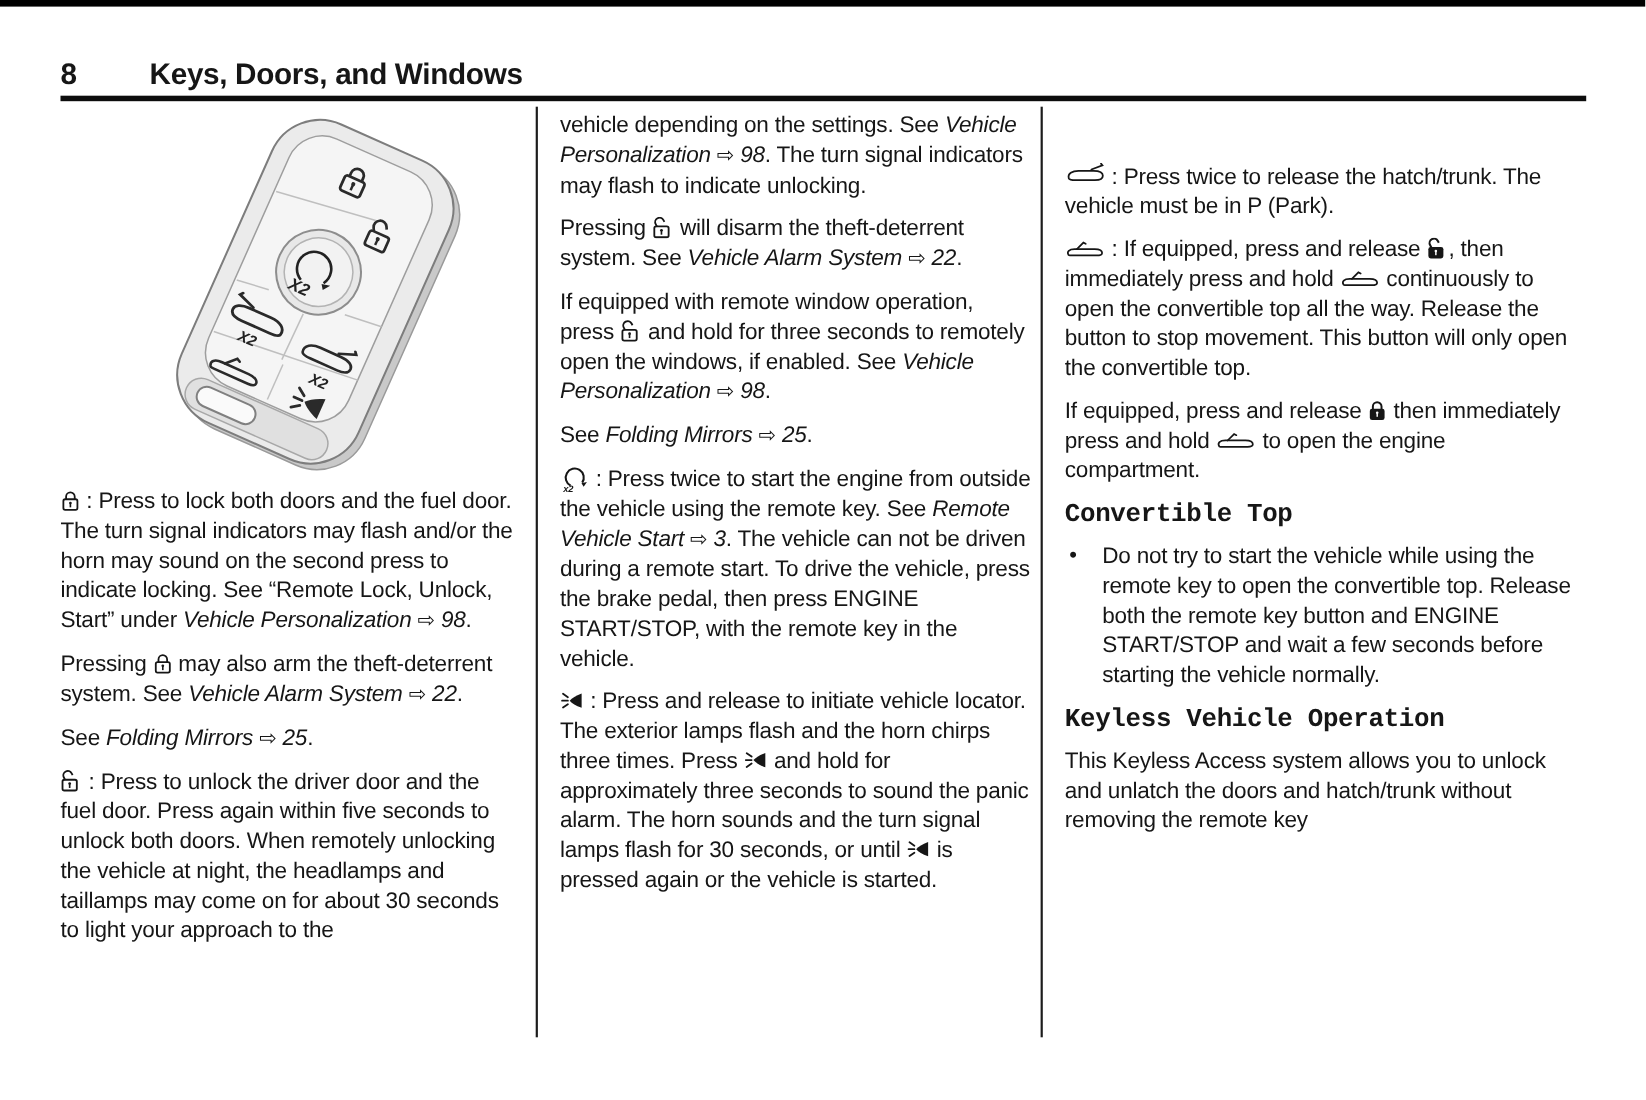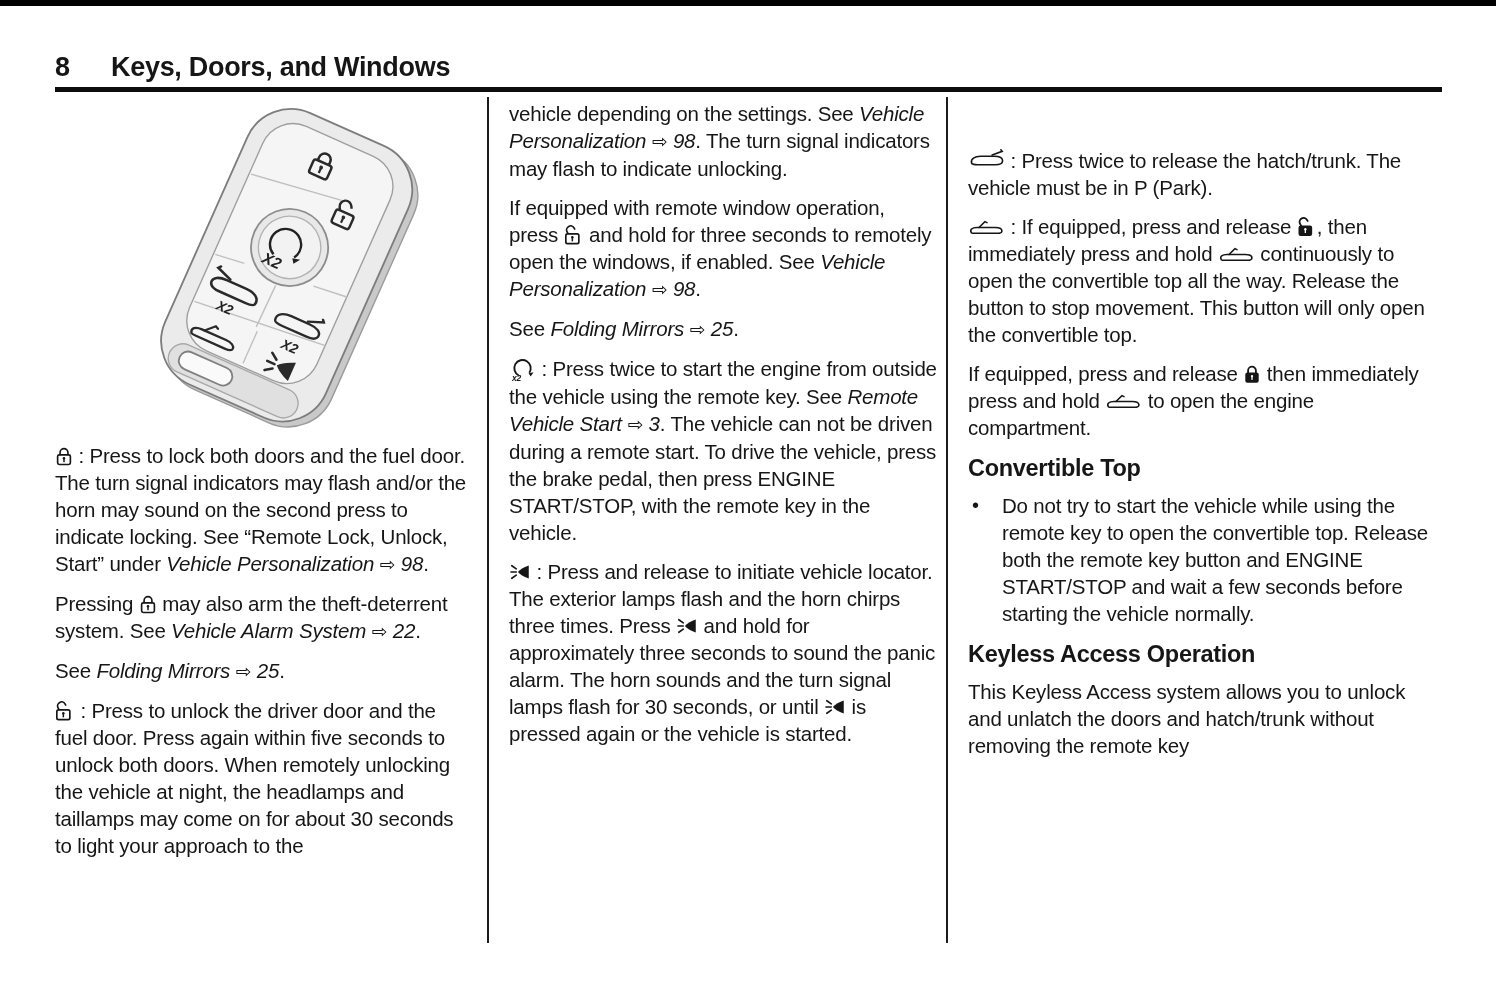--- a/index.html
+++ b/index.html
@@ -1,32 +1,32 @@
 <!DOCTYPE html>
 <html><head>
 <meta charset="utf-8">
 <style>
   html,body{margin:0;padding:0;background:#ffffff;}
   .page{position:relative;width:1496px;height:1000px;background:#fff;overflow:hidden;
         font-family:"Liberation Sans",sans-serif;color:#161616;}
   .topbar{position:absolute;left:0;top:0;width:1496px;height:6px;background:#000;}
   .pagenum{position:absolute;left:55px;top:52px;font-size:27px;font-weight:bold;letter-spacing:-0.3px;}
-  .chapter{position:absolute;left:111px;top:52px;font-size:27px;font-weight:bold;letter-spacing:-0.3px;}
+  .chapter{position:absolute;left:136px;top:52px;font-size:27px;font-weight:bold;letter-spacing:-0.3px;}
   .rule{position:absolute;left:55px;top:87px;width:1387px;height:5px;background:#0d0d0d;}
   .col{position:absolute;top:100px;}
   .col1{left:55px;width:412px;}
   .col2{left:489px;width:428px;margin-left:20px;}
   .col3{left:968px;width:474px;margin-top:47px;}
   .sep{position:absolute;top:97px;height:846px;width:2px;background:#1c1c1c;}
   .sep1{left:487px;}
   .sep2{left:946px;}
   p.para{font-size:20.5px;line-height:27px;letter-spacing:-0.2px;margin:0 0 12px 0;}
   p.para em{font-style:italic;}
   .arrow{font-family:"DejaVu Sans",sans-serif;font-size:19px;}
-  h2.sect{font-size:23.5px;font-weight:bold;letter-spacing:-0.3px;margin:14px 0 10px 0;}
+  h2.sect{font-size:23.5px;font-weight:bold;letter-spacing:-0.3px;margin:14px 0 10px 0;font-family:Liberation Mono, monospace;}
   .bullet{display:flex;margin:0 0 12px 0;}
   .bullet .dot{flex:0 0 30px;font-size:20px;line-height:27px;padding-left:4px;}
   .bullet p.para{flex:1;margin:0;}
   .ico{display:inline-block;color:#161616;}
   .keyfob{display:block;margin:2px 0 10px 42px;color:#2a2a2a;}
   .defs{position:absolute;width:0;height:0;overflow:hidden;}
 </style>
 </head>
 <body>
 
@@ -128,20 +128,23 @@
             <use href="#sym-unlock"></use>
           </svg> : Press to unlock the driver door and the fuel door. Press again within five seconds to unlock both doors. When remotely unlocking the vehicle at night, the headlamps and taillamps may come on for about 30 seconds to light your approach to the</p>
       </div>
   </div>
 
   <div class="sep sep1"></div>
 
   <div class="col col2">
     <div class="blocks">
         <p class="para">vehicle depending on the settings. See <em>Vehicle Personalization</em> <span class="arrow">⇨</span><em> 98</em>. The turn signal indicators may flash to indicate unlocking.</p>
+        <p class="para">Pressing <svg width="20" height="20" class="ico" style="vertical-align: -3px;">
+            <use href="#sym-unlock"></use>
+          </svg> will disarm the theft-deterrent system. See <em>Vehicle Alarm System</em> <span class="arrow">⇨</span><em> 22</em>.</p>
         <p class="para">If equipped with remote window operation, press <svg width="20" height="20" class="ico" style="vertical-align: -3px;">
             <use href="#sym-unlock"></use>
           </svg> and hold for three seconds to remotely open the windows, if enabled. See <em>Vehicle Personalization</em> <span class="arrow">⇨</span><em> 98</em>.</p>
         <p class="para">See <em>Folding Mirrors</em> <span class="arrow">⇨</span><em> 25</em>.</p>
         <p class="para"><svg width="27" height="25" class="ico" style="vertical-align: -7px;">
             <use href="#sym-start"></use>
           </svg> : Press twice to start the engine from outside the vehicle using the remote key. See <em>Remote Vehicle Start</em> <span class="arrow">⇨</span><em> 3</em>. The vehicle can not be driven during a remote start. To drive the vehicle, press the brake pedal, then press ENGINE START/STOP, with the remote key in the vehicle.</p>
         <p class="para"><svg width="22" height="20" class="ico" style="vertical-align: -3px;">
             <use href="#sym-horn"></use>
           </svg> : Press and release to initiate vehicle locator. The exterior lamps flash and the horn chirps three times. Press <svg width="22" height="20" class="ico" style="vertical-align: -3px;">
@@ -169,17 +172,17 @@
         <p class="para">If equipped, press and release <svg width="18" height="20" class="ico" style="vertical-align: -3px;">
             <use href="#sym-lock-filled"></use>
           </svg> then immediately press and hold <svg width="37" height="19" class="ico" style="vertical-align: -2px;">
             <use href="#sym-convertible"></use>
           </svg> to open the engine compartment.</p>
         <h2 class="sect">Convertible Top</h2>
         <div class="bullet">
           <span class="dot">•</span>
           <p class="para">Do not try to start the vehicle while using the remote key to open the convertible top. Release both the remote key button and ENGINE START/STOP and wait a few seconds before starting the vehicle normally.</p>
         </div>
-        <h2 class="sect">Keyless Access Operation</h2>
+        <h2 class="sect">Keyless Vehicle Operation</h2>
         <p class="para">This Keyless Access system allows you to unlock and unlatch the doors and hatch/trunk without removing the remote key</p>
       </div>
   </div>
 </div>
 
 </body></html>

